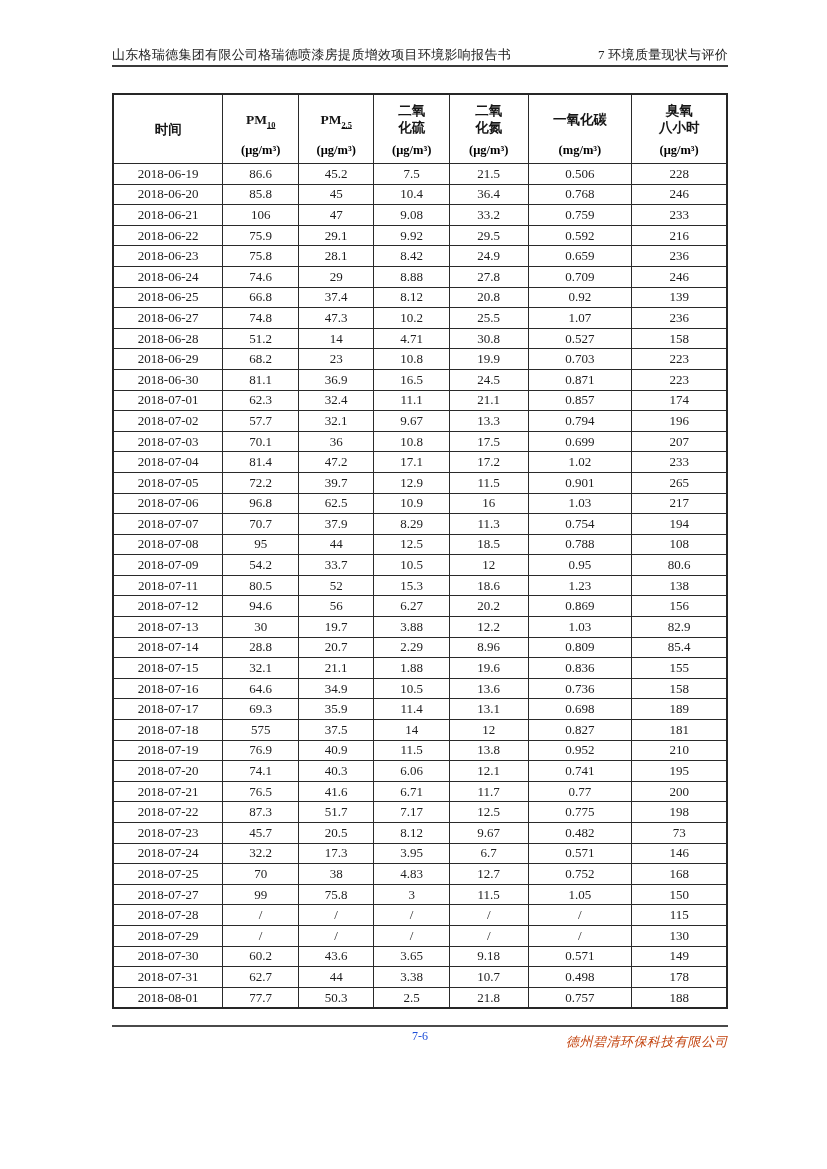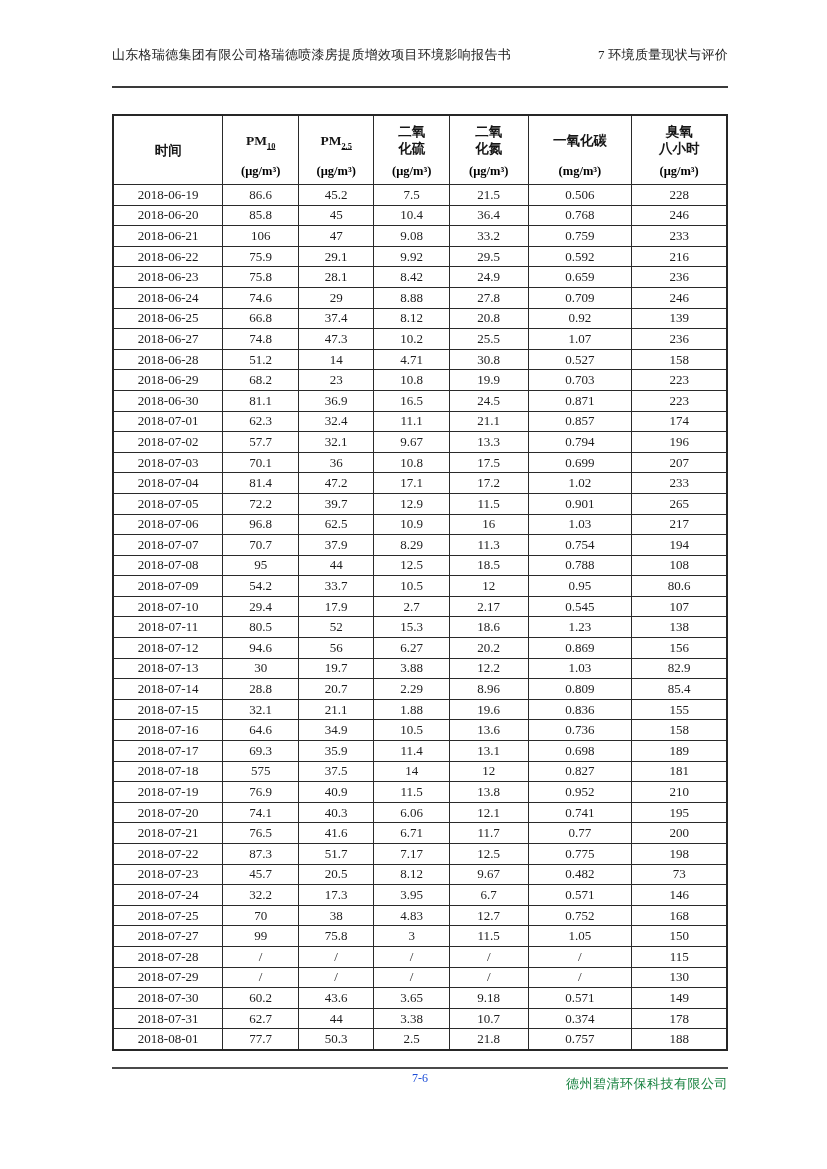--- a/index.html
+++ b/index.html
@@ -16,21 +16,21 @@
     padding: 46px 99px 0 112px;
     font-family: "Liberation Serif", "DejaVu Serif", serif;
     color: #1d1d1d;
     overflow: hidden;
   }
   .page-header {
     display: flex;
     justify-content: space-between;
     align-items: flex-end;
     border-bottom: 2px solid #3a3a3a;
-    padding-bottom: 22px;
+    padding-bottom: 1px;
     font-size: 13px;
     letter-spacing: 0.3px;
     color: #222;
   }
   .doc-table {
     margin-top: 26px;
     width: 616px;
     border-collapse: collapse;
     table-layout: fixed;
     border: 2px solid #262626;
@@ -88,21 +88,22 @@
     text-align: center;
     font-size: 12px;
     color: #1d4ed8;
   }
   .footer-company {
     position: absolute;
     right: 0;
     top: 6px;
     font-size: 13px;
     letter-spacing: 0.5px;
-    color: #15803d;
+    color: #c2410c;
+    font-style: italic;
   }
 </style>
 </head>
 <body>
 
 <div class="page">
 
   <div class="page-header">
     <span>山东格瑞德集团有限公司格瑞德喷漆房提质增效项目环境影响报告书</span>
     <span>7 环境质量现状与评价</span>
@@ -355,29 +356,20 @@
         <tr>
           <td>2018-07-09</td>
           <td>54.2</td>
           <td>33.7</td>
           <td>10.5</td>
           <td>12</td>
           <td>0.95</td>
           <td>80.6</td>
         </tr>
         <tr>
-          <td>2018-07-10</td>
-          <td>29.4</td>
-          <td>17.9</td>
-          <td>2.7</td>
-          <td>2.17</td>
-          <td>0.545</td>
-          <td>107</td>
-        </tr>
-        <tr>
           <td>2018-07-11</td>
           <td>80.5</td>
           <td>52</td>
           <td>15.3</td>
           <td>18.6</td>
           <td>1.23</td>
           <td>138</td>
         </tr>
         <tr>
           <td>2018-07-12</td>
@@ -540,21 +532,21 @@
           <td>9.18</td>
           <td>0.571</td>
           <td>149</td>
         </tr>
         <tr>
           <td>2018-07-31</td>
           <td>62.7</td>
           <td>44</td>
           <td>3.38</td>
           <td>10.7</td>
-          <td>0.374</td>
+          <td>0.498</td>
           <td>178</td>
         </tr>
         <tr>
           <td>2018-08-01</td>
           <td>77.7</td>
           <td>50.3</td>
           <td>2.5</td>
           <td>21.8</td>
           <td>0.757</td>
           <td>188</td>

